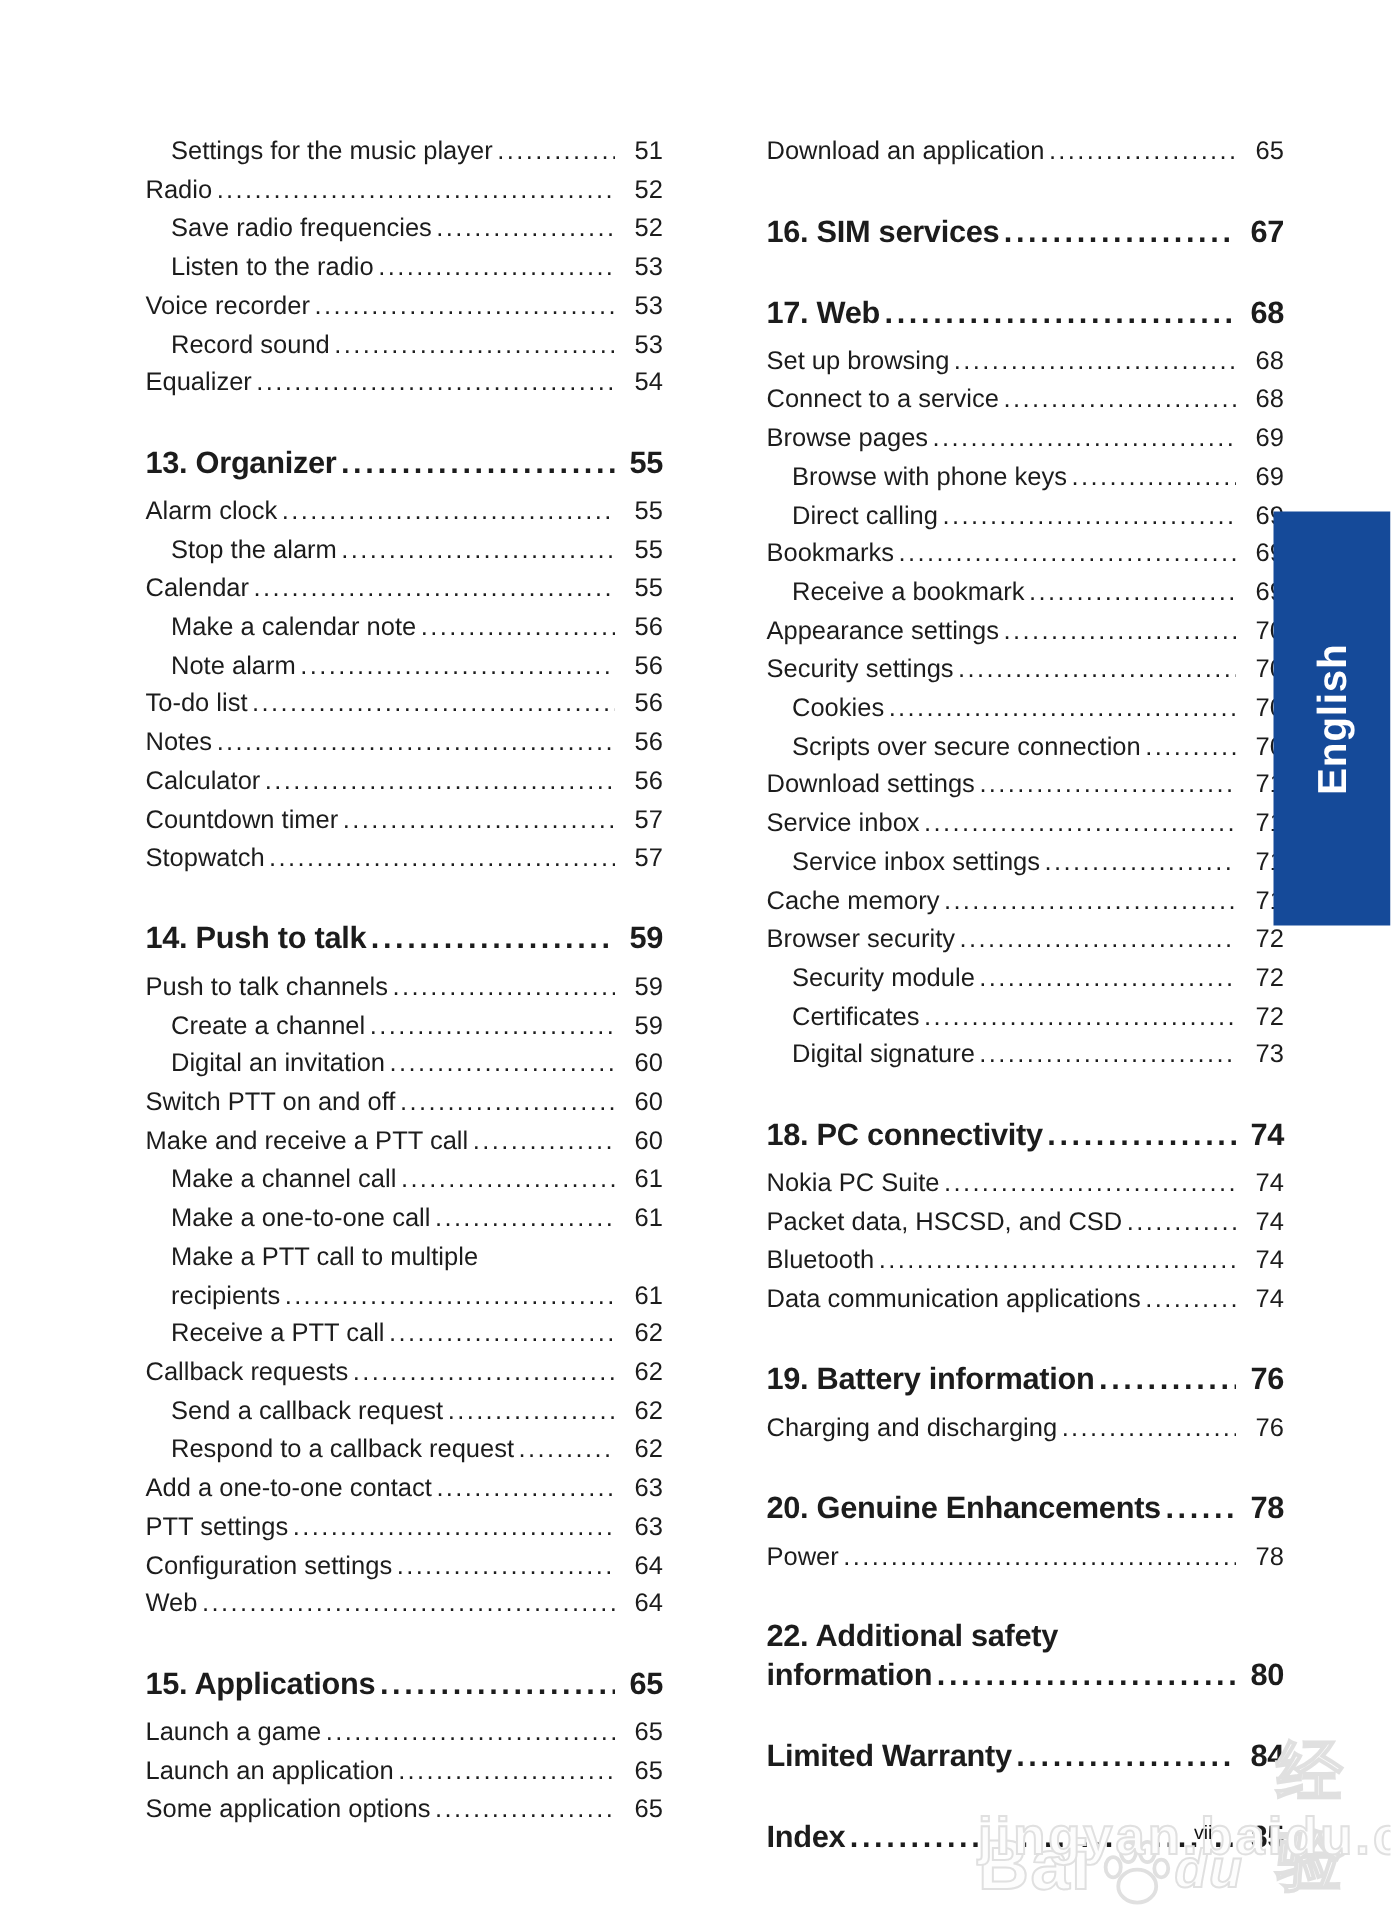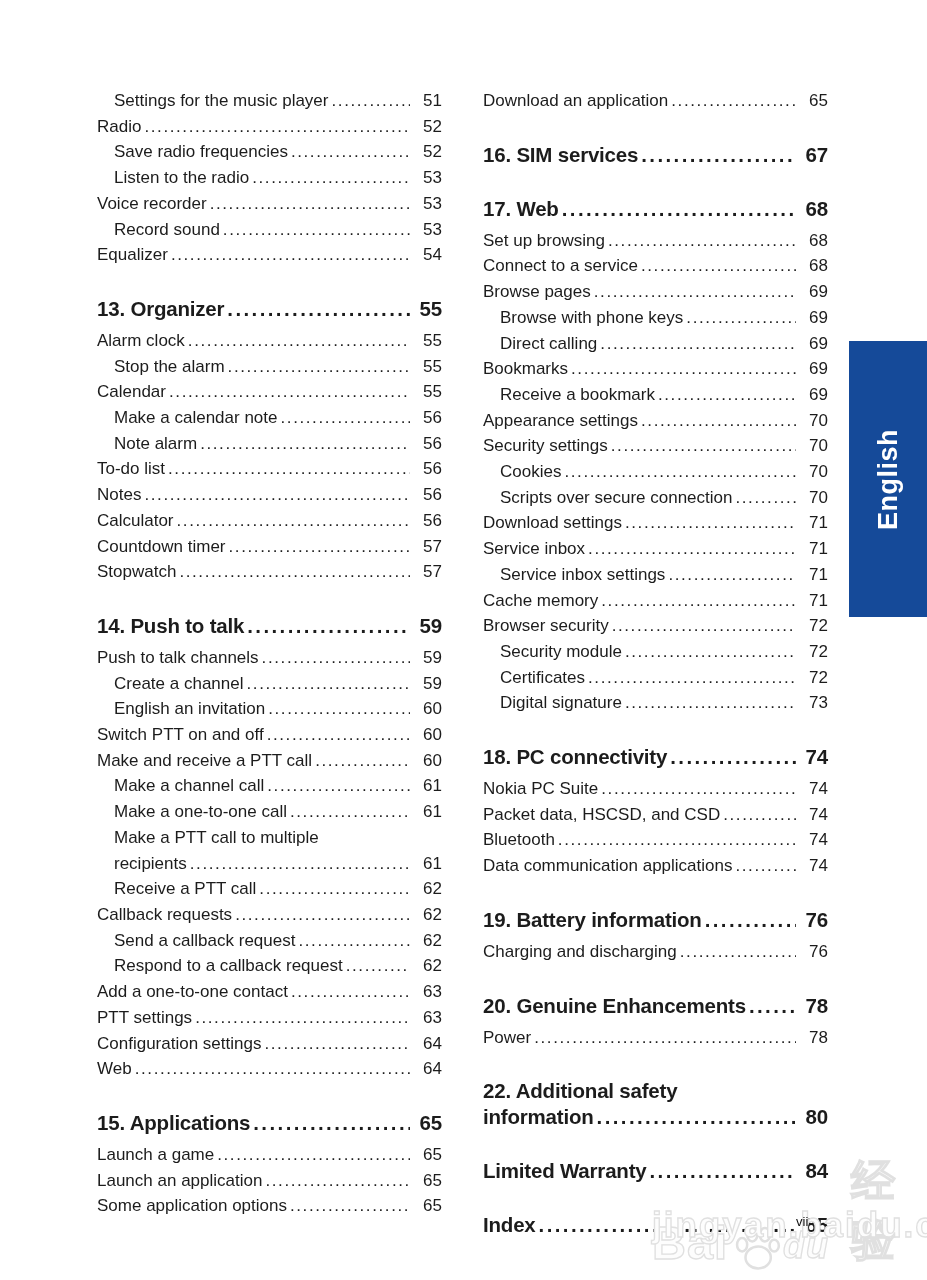--- a/index.html
+++ b/index.html
@@ -5,21 +5,21 @@
   html,body{margin:0;padding:0;background:#ffffff;}
   body{
     width:927px;height:1280px;position:relative;overflow:hidden;
     font-family:"Liberation Sans", sans-serif;color:#1c1c1c;
   }
   .page{position:absolute;inset:0;background:#ffffff;}
 
   
   .col{position:absolute;top:88px;width:345px;}
   .col-left{left:97px;}
-  .col-right{left:483px;}
+  .col-right{left:511px;}
 
   .toc-entry{font-size:17px;line-height:25.7px;}
   .toc-entry.heading{
     font-size:20.5px;font-weight:700;line-height:26px;
     margin:28px 0 6px;letter-spacing:-0.2px;
   }
   .toc-line{display:flex;align-items:baseline;}
   .toc-entry.indent .toc-line{padding-left:17px;}
   .toc-label{white-space:nowrap;flex:0 0 auto;}
   .dots{flex:1 1 0;min-width:0;overflow:hidden;white-space:nowrap;margin:0 5px 0 3px;}
@@ -202,21 +202,21 @@
       </div>
       <div class="toc-entry indent">
         <div class="toc-line">
           <span class="toc-label">Create a channel</span>
           <span class="dots"></span>
           <span class="pagenum">59</span>
         </div>
       </div>
       <div class="toc-entry indent">
         <div class="toc-line">
-          <span class="toc-label">English an invitation</span>
+          <span class="toc-label">Digital an invitation</span>
           <span class="dots"></span>
           <span class="pagenum">60</span>
         </div>
       </div>
       <div class="toc-entry">
         <div class="toc-line">
           <span class="toc-label">Switch PTT on and off</span>
           <span class="dots"></span>
           <span class="pagenum">60</span>
         </div>

